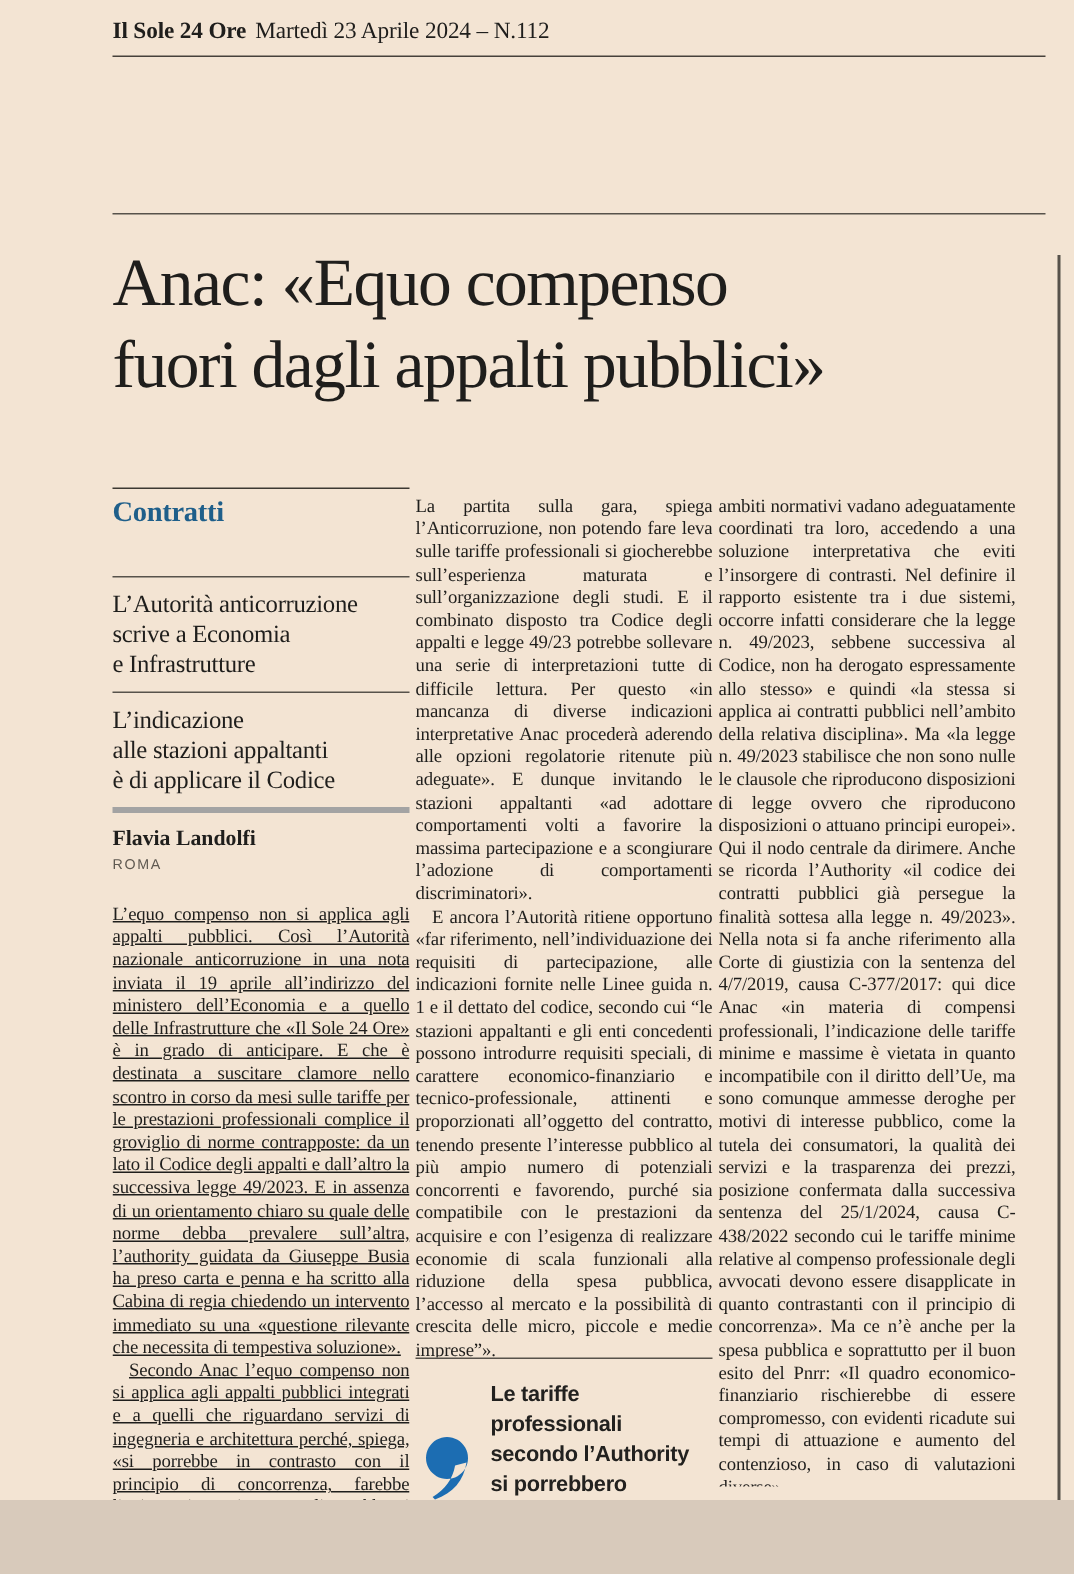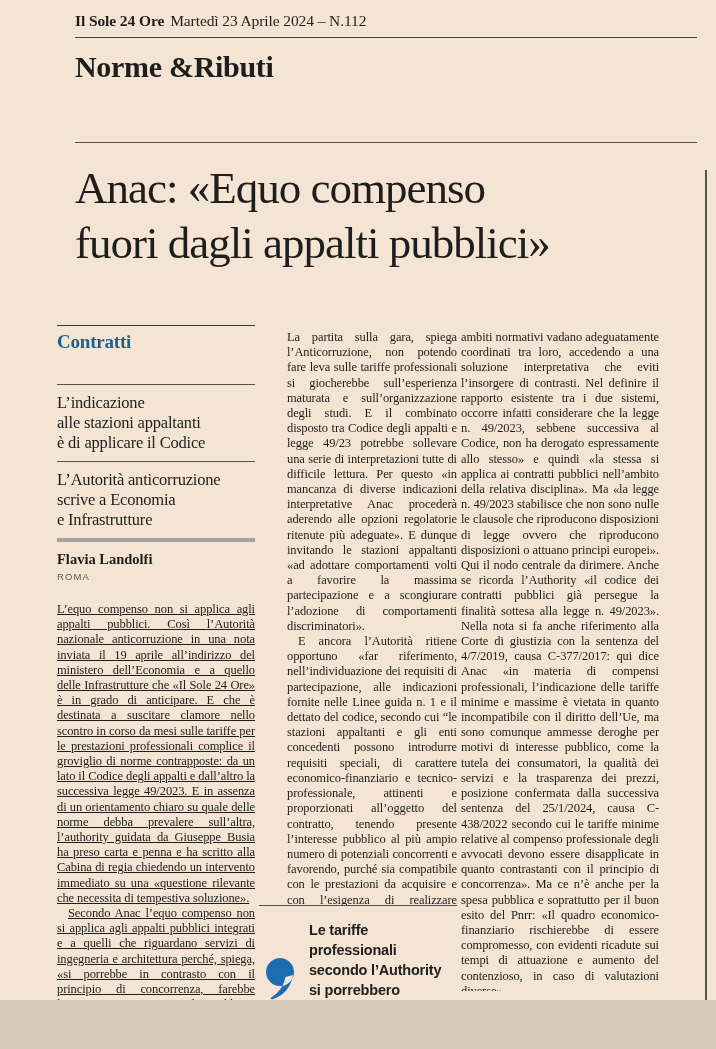--- a/index.html
+++ b/index.html
@@ -24,42 +24,42 @@
   }
   .rule-head{left:75px;width:622px;top:142px;}
   
   .headline{
     position:absolute;left:75px;top:161px;width:630px;
     font-size:45px;line-height:55px;font-weight:normal;
     letter-spacing:-1px;white-space:pre-line;
   }
   
   .columns{
-    position:absolute;left:57px;top:325px;width:622px;height:715px;
+    position:absolute;left:75px;top:325px;width:622px;height:715px;
     display:flex;gap:4px;
   }
   .col{width:198px;display:flex;flex-direction:column;}
   
   .kicker-block{border-top:1.5px solid #3c3832;padding:5px 0 31px;}
   .kicker{font-size:19px;font-weight:bold;color:#1f5f8a;letter-spacing:-0.2px;}
   .deck{border-top:1px solid #57524b;padding:8px 0;font-size:16.5px;line-height:20px;white-space:pre-line;letter-spacing:-0.2px;}
   .byline-block{border-top:4px solid #a3a3a3;padding:9px 0 12px;}
   .byline-author{font-size:14.5px;font-weight:bold;line-height:16px;}
   .byline-location{font-family:"Liberation Sans",sans-serif;font-size:9.5px;letter-spacing:1.1px;color:#5f5951;margin-top:4px;}
   
   .body{overflow:hidden;}
   .body p{
     margin:0;font-size:12.5px;line-height:15.2px;
     text-align:justify;letter-spacing:-0.1px;
     hyphens:auto;-webkit-hyphens:auto;
   }
   .body p:first-child{margin-top:8px;}
   .body p:not(:first-child){text-indent:11px;}
   .col-left .body{flex:1;text-decoration:underline;}
-  .col-mid .body{height:602px;margin-left:28px;}
+  .col-mid .body{height:602px;}
   .col-mid .body p:first-child{margin-top:5px;}
   .col-right .body{height:666px;}
   .col-right .body p:first-child{margin-top:5px;}
   
   .pullquote{
     border-top:1px solid #57524b;
     padding:14px 0 0 6px;
     display:flex;align-items:center;
   }
   .quote-icon{flex:0 0 44px;margin-top:2px;}
@@ -81,39 +81,38 @@
 </head>
 <body>
 
 <div class="page">
 
   <div class="masthead">
     <span class="brand">Il Sole 24 Ore</span><span>Martedì 23 Aprile 2024 – N.112</span>
   </div>
   <div class="rule rule-masthead"></div>
 
-  <div class="section-title">Norme &amp;Ributi</div>
 
   <div class="rule rule-head"></div>
 
   <h1 class="headline" style="margin:0;">Anac: «Equo compenso
 fuori dagli appalti pubblici»</h1>
 
   <div class="columns">
 
     <div class="col col-left">
       <div class="kicker-block">
         <div class="kicker">Contratti</div>
       </div>
+      <div class="deck">L’Autorità anticorruzione
+scrive a Economia
+e Infrastrutture</div>
       <div class="deck">L’indicazione
 alle stazioni appaltanti
 è di applicare il Codice</div>
-      <div class="deck">L’Autorità anticorruzione
-scrive a Economia
-e Infrastrutture</div>
       <div class="byline-block">
         <div class="byline-author">Flavia Landolfi</div>
         <div class="byline-location">ROMA</div>
       </div>
       <div class="body">
         <p>L’equo compenso non si applica agli appalti pubblici. Così l’Autorità nazionale anticorruzione in una nota inviata il 19 aprile all’indirizzo del ministero dell’Economia e a quello delle Infrastrutture che «Il Sole 24 Ore» è in grado di anticipare. E che è destinata a suscitare clamore nello scontro in corso da mesi sulle tariffe per le prestazioni professionali complice il groviglio di norme contrapposte: da un lato il Codice degli appalti e dall’altro la successiva legge 49/2023. E in assenza di un orientamento chiaro su quale delle norme debba prevalere sull’altra, l’authority guidata da Giuseppe Busia ha preso carta e penna e ha scritto alla Cabina di regia chiedendo un intervento immediato su una «questione rilevante che necessita di tempestiva soluzione».</p>
         <p>Secondo Anac l’equo compenso non si applica agli appalti pubblici integrati e a quelli che riguardano servizi di ingegneria e architettura perché, spiega, «si porrebbe in contrasto con il principio di concorrenza, farebbe lievitare i costi e penalizzerebbe i professionisti più giovani e i più piccoli».</p>
       </div>
     </div>
 

